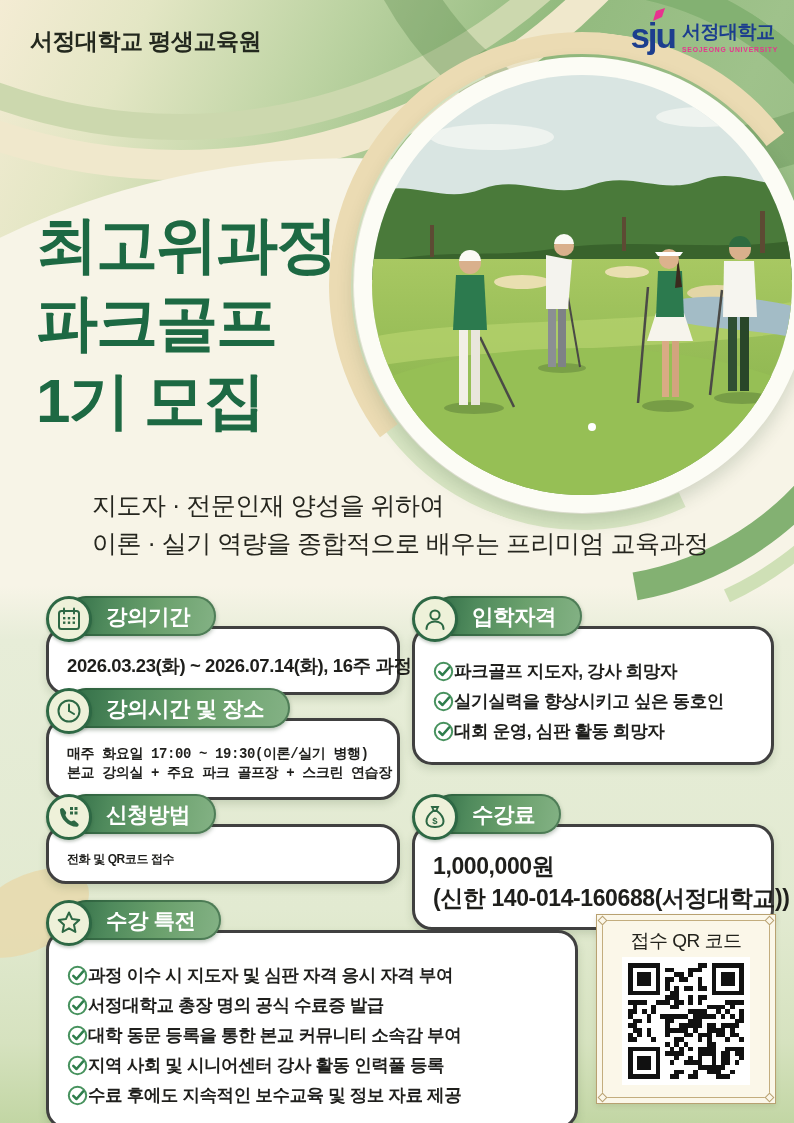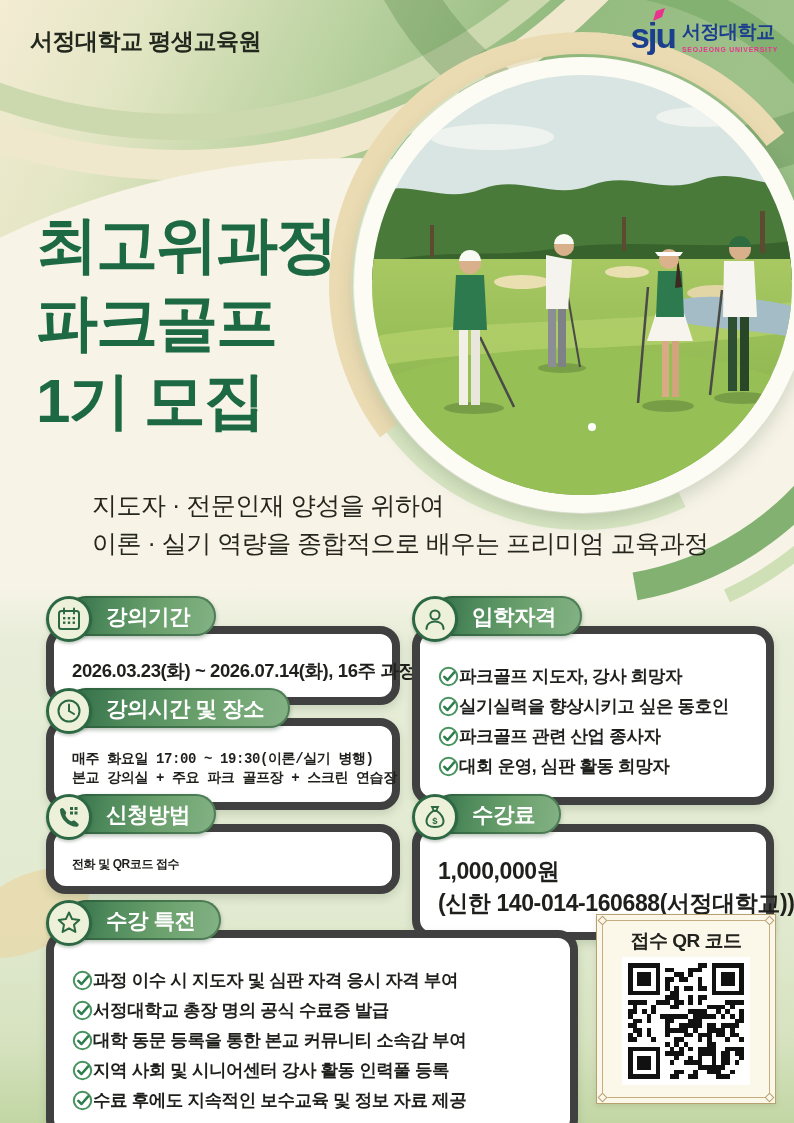--- a/index.html
+++ b/index.html
@@ -54,21 +54,21 @@
 
   
   .section { position:absolute; z-index:6; }
   .sec-head { position:relative; display:flex; align-items:flex-start; z-index:3; }
   .sec-icon { width:46px; height:46px; border-radius:50%; background:#eef1d9; border:3px solid #2d6844;
     display:flex; align-items:center; justify-content:center; z-index:4; box-shadow:0 2px 3px rgba(30,60,30,.25); }
   .sec-pill { margin-left:-26px; height:40px; display:inline-flex; align-items:center;
     padding:0 26px 0 40px; border-radius:20px; color:#ffffff; font-size:21.5px; font-weight:700; letter-spacing:-0.5px;
     background:linear-gradient(100deg,#2f6b45 0%,#4f8a5c 28%,#6aa06c 60%,#84b285 100%);
     box-shadow:0 2px 4px rgba(40,70,40,.35), inset 0 0 0 2px rgba(38,84,52,.55); }
-  .sec-body { position:relative; margin-top:-16px; background:#ffffff; border:8px solid #404040; border-radius:20px;
+  .sec-body { position:relative; margin-top:-16px; background:#ffffff; border:3px solid #404040; border-radius:20px;
     padding:24px 14px 13px 18px; box-shadow:0 4px 8px rgba(60,90,50,.18); z-index:2;
     font-size:18px; font-weight:600; color:#1f1f1c; letter-spacing:-0.4px; }
   .sec-line { line-height:1.38; white-space:nowrap; }
   .check-row { display:flex; align-items:center; margin:6px 0; white-space:nowrap; }
   .check-row svg { flex:0 0 auto; }
 
   .sec-period    { left:46px;  top:596px; width:354px; }
   .sec-schedule  { left:46px;  top:688px; width:354px; }
   .sec-apply     { left:46px;  top:794px; width:354px; }
   .sec-elig      { left:412px; top:596px; width:362px; }
@@ -78,21 +78,21 @@
   .sec-elig .sec-body { font-size:17.5px; }
   .sec-apply .sec-body { font-size:12px; }
 
   
   .qr-panel { position:absolute; left:596px; top:914px; width:180px; height:190px; z-index:6;
     background:#fbf7e9; border:1.5px solid #b8a171; box-shadow:0 2px 5px rgba(90,70,30,.12); }
   .qr-inner { position:absolute; inset:5px; border:1px solid #c3ad7e; }
   .qr-corner { position:absolute; width:7px; height:7px; border:1px solid #b8a171; background:#fbf7e9; transform:rotate(45deg); }
   .qr-corner.tl { left:-4px; top:-4px; } .qr-corner.tr { right:-4px; top:-4px; }
   .qr-corner.bl { left:-4px; bottom:-4px; } .qr-corner.br { right:-4px; bottom:-4px; }
-  .qr-title { position:absolute; left:0; right:0; top:13px; text-align:center; font-size:19px; font-weight:700;
+  .qr-title { position:absolute; left:0; right:0; top:13px; text-align:center; font-size:19px; font-weight:400;
     color:#23231d; letter-spacing:-0.5px; }
   .qr-box { position:absolute; left:50%; top:42px; transform:translateX(-50%); width:128px; height:128px;
     background:#ffffff; padding:6px; }
   .qr-box svg { display:block; width:116px; height:116px; }
 </style>
 </head>
 <body>
 
 <div class="poster">
 
@@ -281,27 +281,20 @@
             <circle cx="10.5" cy="10.5" r="8.7" fill="none" stroke="#47925e" stroke-width="2"></circle>
             <path d="M6.3,10.8 l3.2,3.2 L16.2,6.4" fill="none" stroke="#2e7d4c" stroke-width="2.5" stroke-linecap="round" stroke-linejoin="round"></path>
           </svg>
         <span>실기실력을 향상시키고 싶은 동호인</span>
       </div>
       <div class="check-row">
         <svg width="21" height="21" viewBox="0 0 21 21">
             <circle cx="10.5" cy="10.5" r="8.7" fill="none" stroke="#47925e" stroke-width="2"></circle>
             <path d="M6.3,10.8 l3.2,3.2 L16.2,6.4" fill="none" stroke="#2e7d4c" stroke-width="2.5" stroke-linecap="round" stroke-linejoin="round"></path>
           </svg>
-        <span>파크골프 관련 산업 종사자</span>
-      </div>
-      <div class="check-row">
-        <svg width="21" height="21" viewBox="0 0 21 21">
-            <circle cx="10.5" cy="10.5" r="8.7" fill="none" stroke="#47925e" stroke-width="2"></circle>
-            <path d="M6.3,10.8 l3.2,3.2 L16.2,6.4" fill="none" stroke="#2e7d4c" stroke-width="2.5" stroke-linecap="round" stroke-linejoin="round"></path>
-          </svg>
         <span>대회 운영, 심판 활동 희망자</span>
       </div>
     </div>
   </div>
 
   <div class="section sec-fee">
     <div class="sec-head">
       <div class="sec-icon">
         <svg width="26" height="26" viewBox="0 0 26 26">
           <path d="M10,3 h6 l-2,4 h-2 z" fill="none" stroke="#2d6844" stroke-width="1.8"></path>

